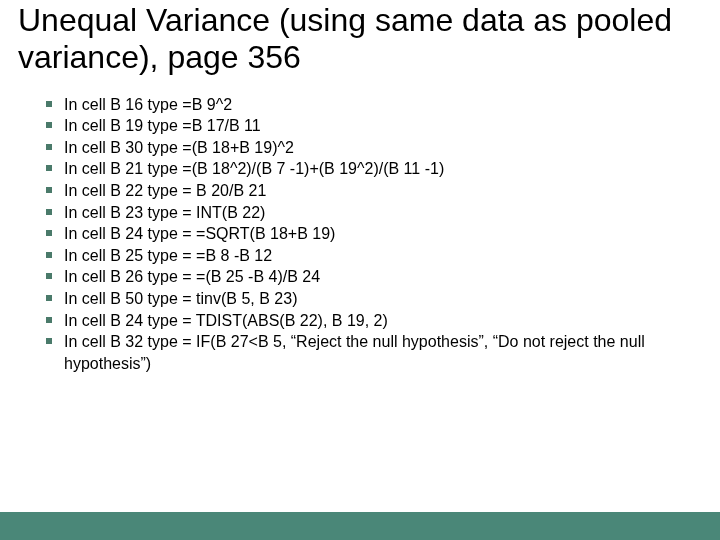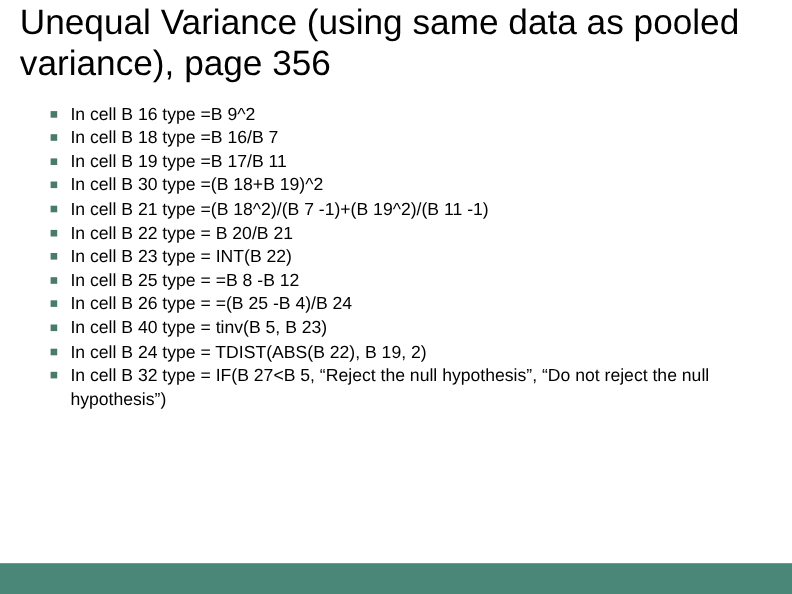--- a/index.html
+++ b/index.html
@@ -70,26 +70,20 @@
   <div class="row">
     <span class="bullet">
           <span class="sq"></span>
         </span>
     <span class="txt">In cell B 16 type =B 9^2</span>
   </div>
   <div class="row">
     <span class="bullet">
           <span class="sq"></span>
         </span>
-    <span class="txt">In cell B 18 type =B 16/B 7</span>
-  </div>
-  <div class="row">
-    <span class="bullet">
-          <span class="sq"></span>
-        </span>
     <span class="txt">In cell B 19 type =B 17/B 11</span>
   </div>
   <div class="row">
     <span class="bullet">
           <span class="sq"></span>
         </span>
     <span class="txt">In cell B 30 type =(B 18+B 19)^2</span>
   </div>
   <div class="row">
     <span class="bullet">
@@ -106,33 +100,39 @@
   <div class="row">
     <span class="bullet">
           <span class="sq"></span>
         </span>
     <span class="txt">In cell B 23 type = INT(B 22)</span>
   </div>
   <div class="row">
     <span class="bullet">
           <span class="sq"></span>
         </span>
+    <span class="txt">In cell B 24 type = =SQRT(B 18+B 19)</span>
+  </div>
+  <div class="row">
+    <span class="bullet">
+          <span class="sq"></span>
+        </span>
     <span class="txt">In cell B 25 type = =B 8 -B 12</span>
   </div>
   <div class="row">
     <span class="bullet">
           <span class="sq"></span>
         </span>
     <span class="txt">In cell B 26 type = =(B 25 -B 4)/B 24</span>
   </div>
   <div class="row">
     <span class="bullet">
           <span class="sq"></span>
         </span>
-    <span class="txt">In cell B 40 type = tinv(B 5, B 23)</span>
+    <span class="txt">In cell B 50 type = tinv(B 5, B 23)</span>
   </div>
   <div class="row">
     <span class="bullet">
           <span class="sq"></span>
         </span>
     <span class="txt">In cell B 24 type = TDIST(ABS(B 22), B 19, 2)</span>
   </div>
   <div class="row">
     <span class="bullet">
           <span class="sq"></span>

